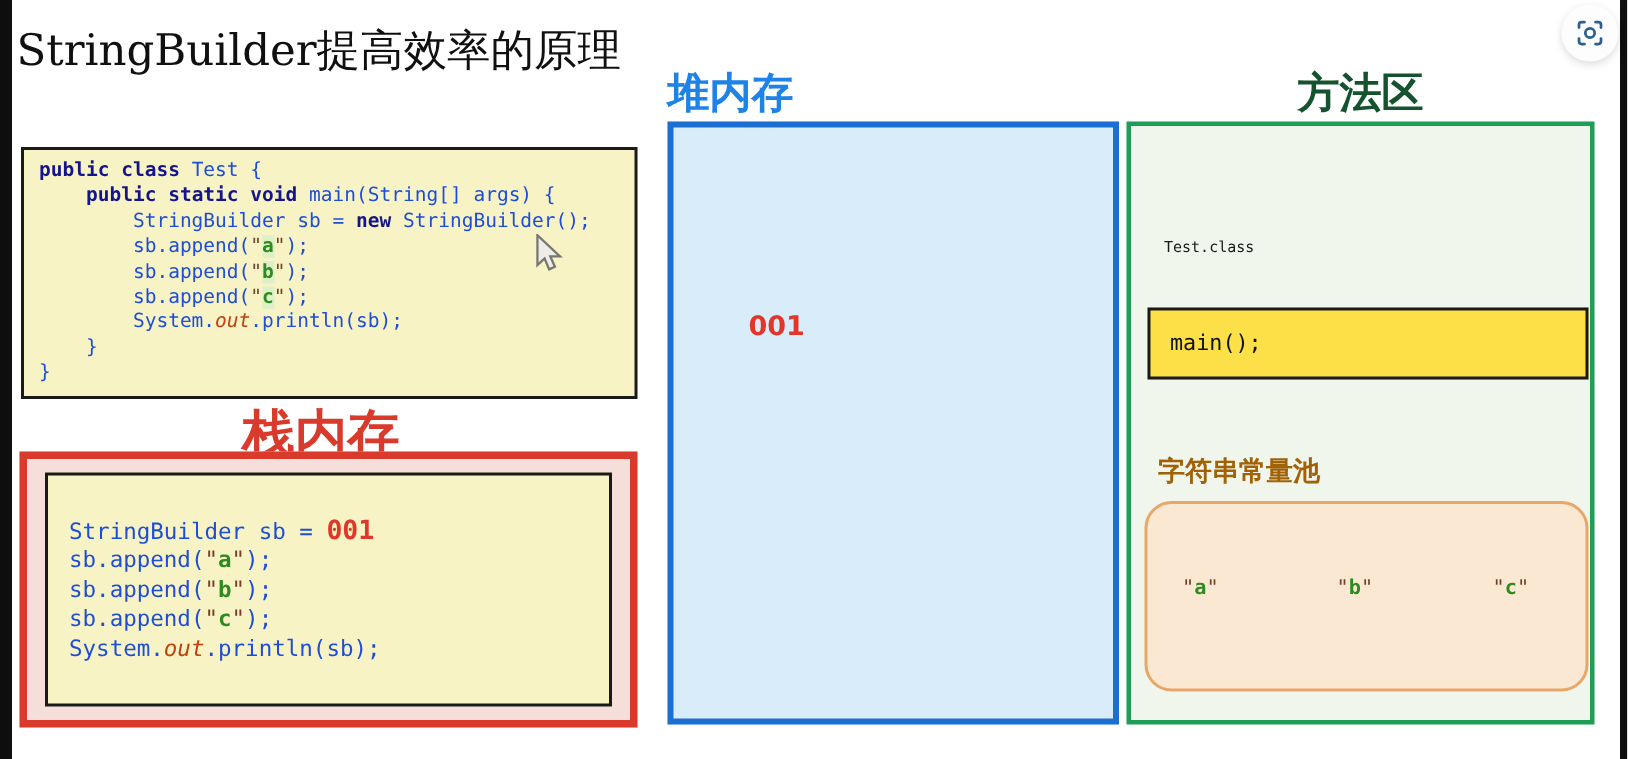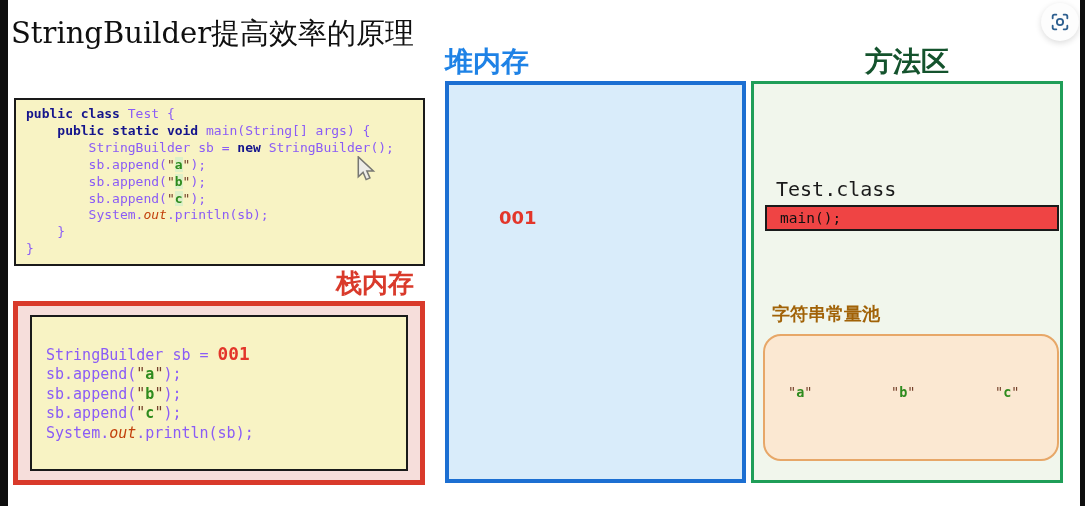--- a/index.html
+++ b/index.html
@@ -13,55 +13,55 @@
               font-size:29px;color:#101010;white-space:nowrap;}
 
   .shot-btn{position:absolute;left:1041px;top:3px;width:38px;height:38px;border-radius:50%;
             background:#fdfdfd;box-shadow:0 2px 6px rgba(0,0,0,.14);display:flex;
             align-items:center;justify-content:center;cursor:pointer;}
 
   
   .mono{font-family:"DejaVu Sans Mono","Liberation Mono",monospace;}
   .cl{white-space:pre;}
   .kw{color:#14148c;font-weight:bold;}
-  .pl{color:#8b5cf6;}
+  .pl{color:#1d4ed8;}
   .q{color:#74402a;}
   .s{color:#2e8b1e;font-weight:bold;}
   .out{color:#c2410c;font-style:italic;font-weight:normal;}
   .ref{color:#e3362a;font-weight:bold;font-size:1.18em;}
 
   .code-block{position:absolute;left:14px;top:98px;width:411px;height:168px;background:#f8f3c4;
               border:2px solid #1a1a1a;box-sizing:border-box;padding:6px 0 0 10px;
               font-size:13px;line-height:16.9px;}
   .code-block .s{background:#ddf0c8;}
 
   .cursor{position:absolute;left:356px;top:156px;opacity:.9;}
 
-  .stack-label{position:absolute;left:14px;top:266px;width:400px;text-align:right;
-               font-size:26px;font-weight:bold;color:#d93a2b;}
+  .stack-label{position:absolute;left:14px;top:266px;width:400px;text-align:center;
+               font-size:35px;font-weight:bold;color:#d93a2b;}
   .stack-box{position:absolute;left:13px;top:301px;width:412px;height:184px;background:#f6dedb;
              border:5px solid #d93a2b;box-sizing:border-box;padding:9px 12px;}
   .stack-inner{width:100%;height:100%;background:#f8f3c4;border:2px solid #1a1a1a;
                box-sizing:border-box;padding:8px 0 0 14px;font-size:15px;line-height:19.5px;}
 
   .heap-label{position:absolute;left:445px;top:43px;width:301px;text-align:left;
               font-size:28px;font-weight:bold;color:#1e82e6;}
   .heap-box{position:absolute;left:445px;top:81px;width:301px;height:402px;background:#d9ecfa;
             border:4px solid #1c6fd2;box-sizing:border-box;}
   .heap-address{position:absolute;left:499px;top:207px;font-size:18px;font-weight:bold;color:#e3362a;}
   .heap-obj{position:absolute;left:492px;top:238px;width:203px;height:78px;background:#ffffff;
             border:2px solid #4f7a9e;box-sizing:border-box;padding:5px 0 0 8px;
             font-size:14px;line-height:18.5px;}
 
   .method-label{position:absolute;left:751px;top:43px;width:312px;text-align:center;
                 font-size:28px;font-weight:bold;color:#14532d;}
   .method-box{position:absolute;left:751px;top:81px;width:312px;height:402px;background:#f1f6ec;
               border:3px solid #1f9e58;box-sizing:border-box;}
-  .class-name{position:absolute;left:776px;top:177px;font-size:20px;color:#1a1a1a;}
-  .main-box{position:absolute;left:765px;top:205px;width:294px;height:26px;background:#ef4444;
+  .class-name{position:absolute;left:776px;top:160px;font-size:10px;color:#1a1a1a;}
+  .main-box{position:absolute;left:765px;top:205px;width:294px;height:48px;background:#fde047;
             border:2px solid #1a1a1a;box-sizing:border-box;display:flex;align-items:center;
             padding-left:13px;font-size:14.5px;color:#111;}
   .pool-label{position:absolute;left:772px;top:302px;font-size:18px;font-weight:bold;color:#a16207;}
   .pool-box{position:absolute;left:763px;top:334px;width:292px;height:123px;background:#fbe8d2;
             border:2px solid #e7a768;border-radius:18px;}
   .pool-item{position:absolute;font-size:13.5px;}
   .pool-item-a{left:788px;top:384px;}
   .pool-item-b{left:891px;top:384px;}
   .pool-item-c{left:995px;top:384px;}
 </style>

